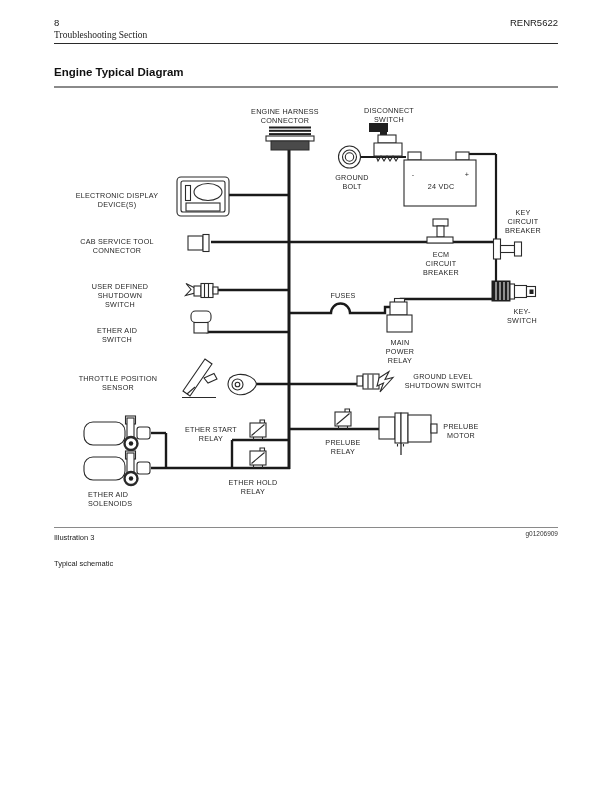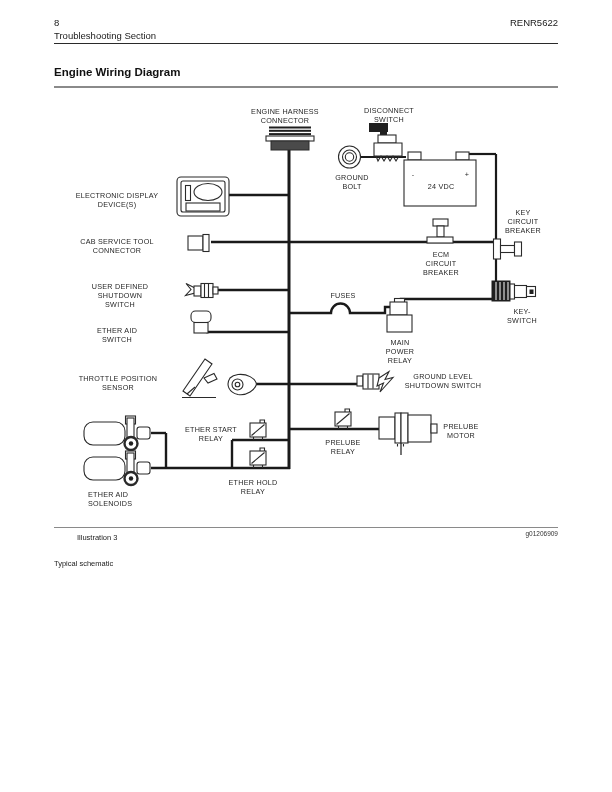--- a/index.html
+++ b/index.html
@@ -24,24 +24,24 @@
   svg .ic-nf{stroke:#2a2a2a;stroke-width:1.1;fill:none;}
   svg .solid{fill:#1f1f1f;stroke:none;}
 </style>
 </head>
 <body>
 
 <div class="page">
 
   <div class="abs hdr-small" style="left:54px;top:17px;">8</div>
   <div class="abs hdr-small hdr-right" style="top:17px;">RENR5622</div>
-  <div class="abs hdr-small" style="left:54px;top:30px;">Troubleshooting Section</div>
+  <div class="abs hdr-small" style="left:54px;top:30px;font-family:Liberation Serif, serif;">Troubleshooting Section</div>
   <div class="abs rule" style="left:54px;top:43px;width:504px;height:1.2px;"></div>
 
-  <div class="abs title" style="left:54px;top:66px;">Engine Wiring Diagram</div>
+  <div class="abs title" style="left:54px;top:66px;">Engine Typical Diagram</div>
   <div class="abs" style="left:54px;top:86px;width:504px;height:2px;background:#8a8a8a;"></div>
 
   <svg class="abs" style="left:0;top:0;" width="612" height="792" viewBox="0 0 612 792">
 
     <defs>
       <g id="relay-sym">
         <rect x="0" y="0" width="16" height="14" class="ic"></rect>
         <path d="M 1.5 12.5 L 14.5 1.5" class="ic-nf"></path>
         <path d="M 10 0 V -3 H 14.5 V 0" class="ic-nf"></path>
         <path d="M 3.5 14 V 17 M 12.5 14 V 17" class="ic-nf"></path>
@@ -255,17 +255,17 @@
 
       <text x="253" y="485" text-anchor="middle">ETHER HOLD</text>
       <text x="253" y="494" text-anchor="middle">RELAY</text>
 
       <text x="88" y="497" text-anchor="start">ETHER AID</text>
       <text x="88" y="506" text-anchor="start">SOLENOIDS</text>
     </g>
   </svg>
 
   <div class="abs" style="left:54px;top:527px;width:504px;height:1px;background:#8a8a8a;"></div>
-  <div class="abs foot" style="left:54px;top:533px;margin-left:23px;">Illustration 3</div>
+  <div class="abs foot" style="left:54px;top:533px;">Illustration 3</div>
   <div class="abs foot-id" style="right:54px;top:530px;">g01206909</div>
   <div class="abs foot" style="left:54px;top:559px;">Typical schematic</div>
 
 </div>
 
 </body></html>

